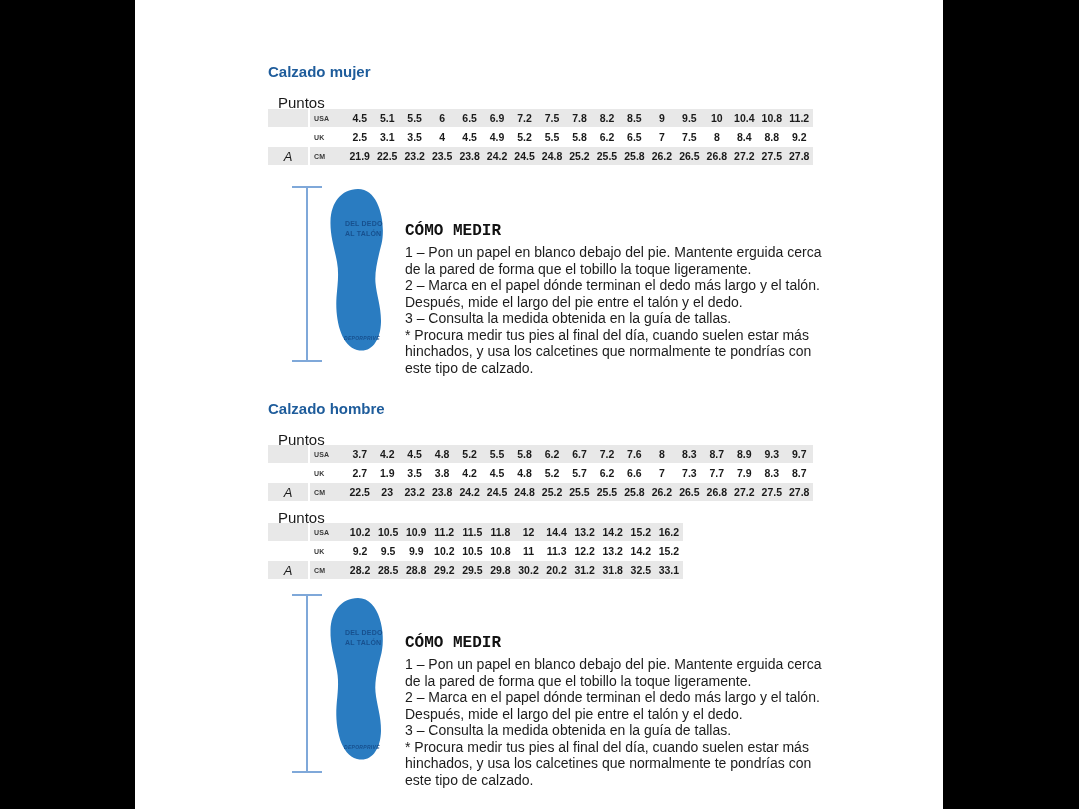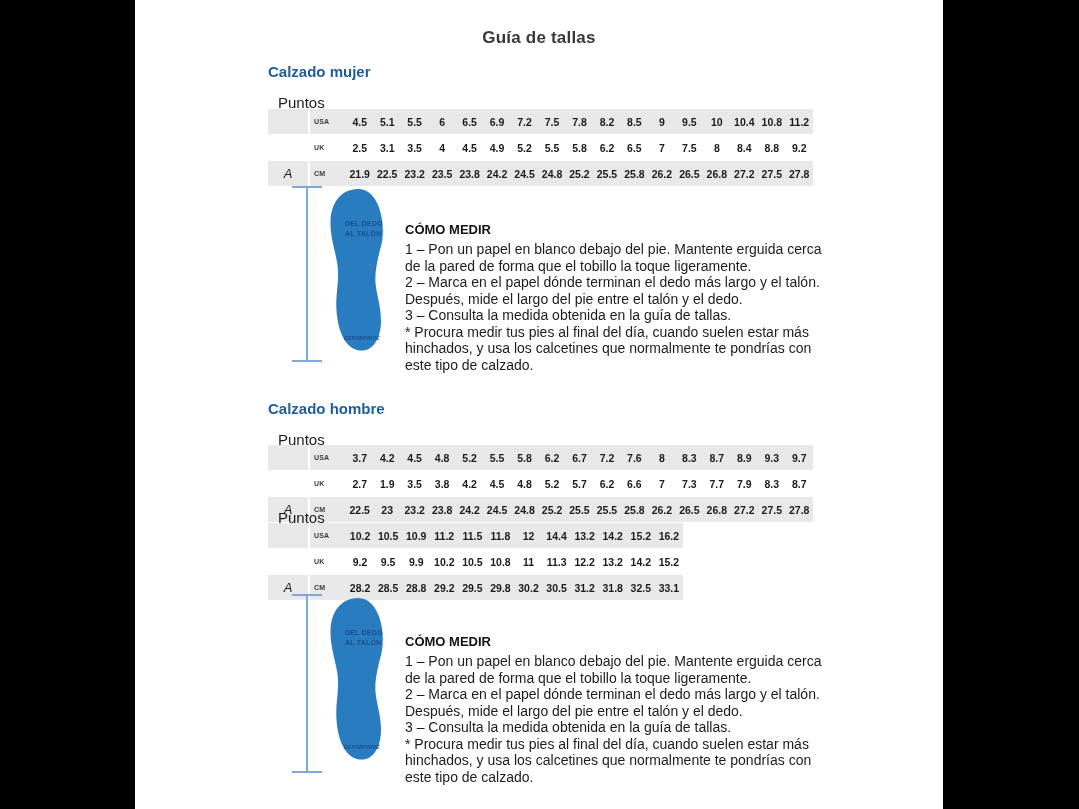--- a/index.html
+++ b/index.html
@@ -21,21 +21,21 @@
   .section-heading{
     position:absolute;left:133px;
     font-size:15px;font-weight:700;color:var(--accent-blue,#1e5c9b);
   }
   .points-label{
     position:absolute;left:143px;
     font-size:15px;color:#1a1a1a;
   }
   
   .sizetable{position:absolute;left:133px;}
-  .srow{display:flex;height:25px;margin-bottom:1px;align-items:stretch;}
+  .srow{display:flex;height:18px;margin-bottom:1px;align-items:stretch;}
   .srow.shaded{background:var(--table-row-gray,#e8e8e8);}
   .cell-corner{
     width:40px;flex:none;display:flex;align-items:center;justify-content:center;
     border-right:2px solid #fff;
     font-style:italic;font-size:13px;color:#1a1a1a;
   }
   .cell-rowlabel{
     width:32px;flex:none;display:flex;align-items:center;
     padding-left:4px;font-size:7px;font-weight:600;color:#3a3a3a;letter-spacing:.2px;
   }
@@ -53,29 +53,28 @@
     font-size:7px;font-weight:700;letter-spacing:.2px;
     font-family:"Liberation Sans","DejaVu Sans",sans-serif;
   }
   .fp-brand{
     fill:var(--footprint-text-blue,#17508e);
     font-size:5px;font-weight:700;font-style:italic;letter-spacing:.3px;
     font-family:"Liberation Sans","DejaVu Sans",sans-serif;
   }
   
   .howto{position:absolute;left:270px;width:424px;}
-  .howto-heading{font-size:13px;font-weight:700;color:#111;margin-bottom:4px;}
+  .howto-heading{font-size:16px;font-weight:700;color:#111;margin-bottom:4px;font-family:Liberation Mono, monospace;}
   .step{font-size:14px;line-height:1.18;color:#1c1c1c;}
 </style>
 </head>
 <body style="--accent-blue: #1e5c9b; --footprint-blue: #2a7cc1; --footprint-text-blue: #17508e; --measure-line-blue: #7fa8d9; --table-row-gray: #e8e8e8;">
 
 <div class="page">
 
-  <div class="doc-title">Guía de tallas</div>
 
   <div class="section-heading" style="top:63px;">Calzado mujer</div>
   <div class="points-label" style="top:94px;">Puntos</div>
   <div class="sizetable" style="top:109px;width:545px;">
       <div class="srow shaded">
         <div class="cell-corner"></div>
         <div class="cell-rowlabel">USA</div>
         <div class="cell-value">4.5</div>
         <div class="cell-value">5.1</div>
         <div class="cell-value">5.5</div>
@@ -263,21 +262,21 @@
       <div class="srow shaded">
         <div class="cell-corner">A</div>
         <div class="cell-rowlabel">CM</div>
         <div class="cell-value">28.2</div>
         <div class="cell-value">28.5</div>
         <div class="cell-value">28.8</div>
         <div class="cell-value">29.2</div>
         <div class="cell-value">29.5</div>
         <div class="cell-value">29.8</div>
         <div class="cell-value">30.2</div>
-        <div class="cell-value">30.5</div>
+        <div class="cell-value">20.2</div>
         <div class="cell-value">31.2</div>
         <div class="cell-value">31.8</div>
         <div class="cell-value">32.5</div>
         <div class="cell-value">33.1</div>
       </div>
     </div>
 
   <div class="mline-cap" style="left:157px;top:594px;"></div>
   <div class="mline-v" style="left:171px;top:595px;height:176px;"></div>
   <div class="mline-cap" style="left:157px;top:771px;"></div>

